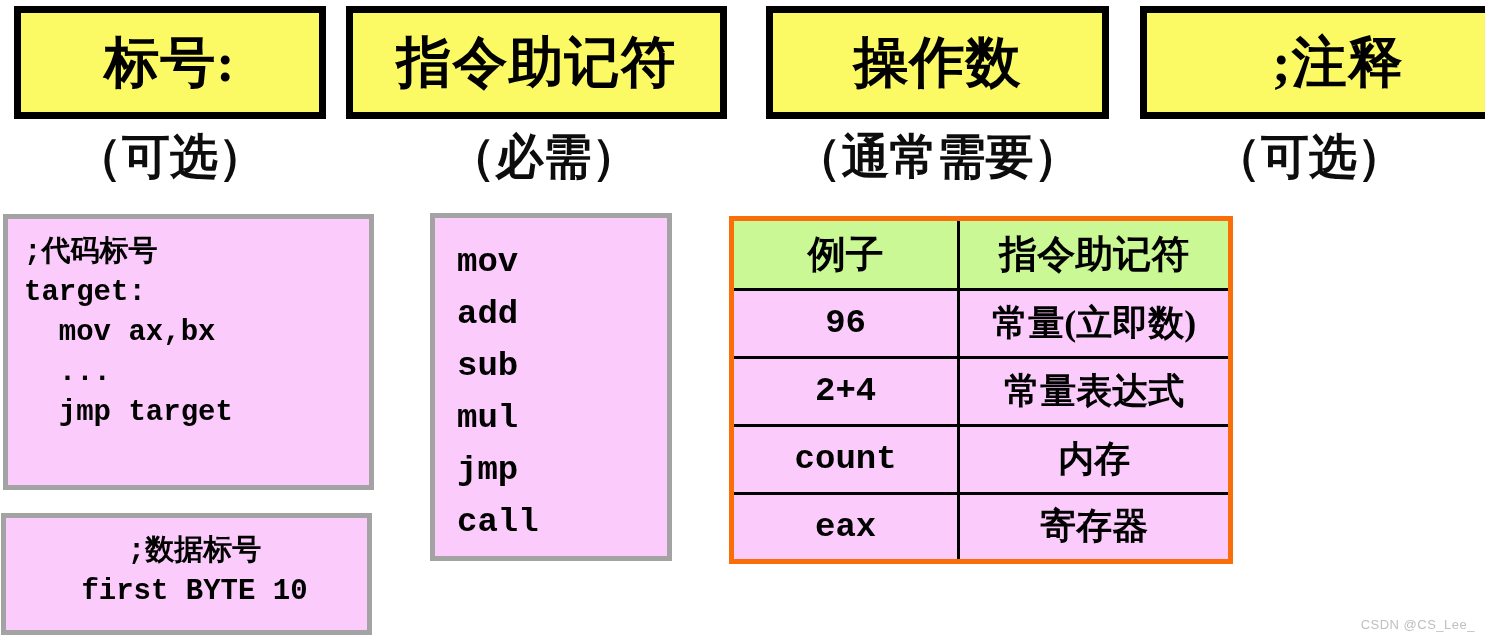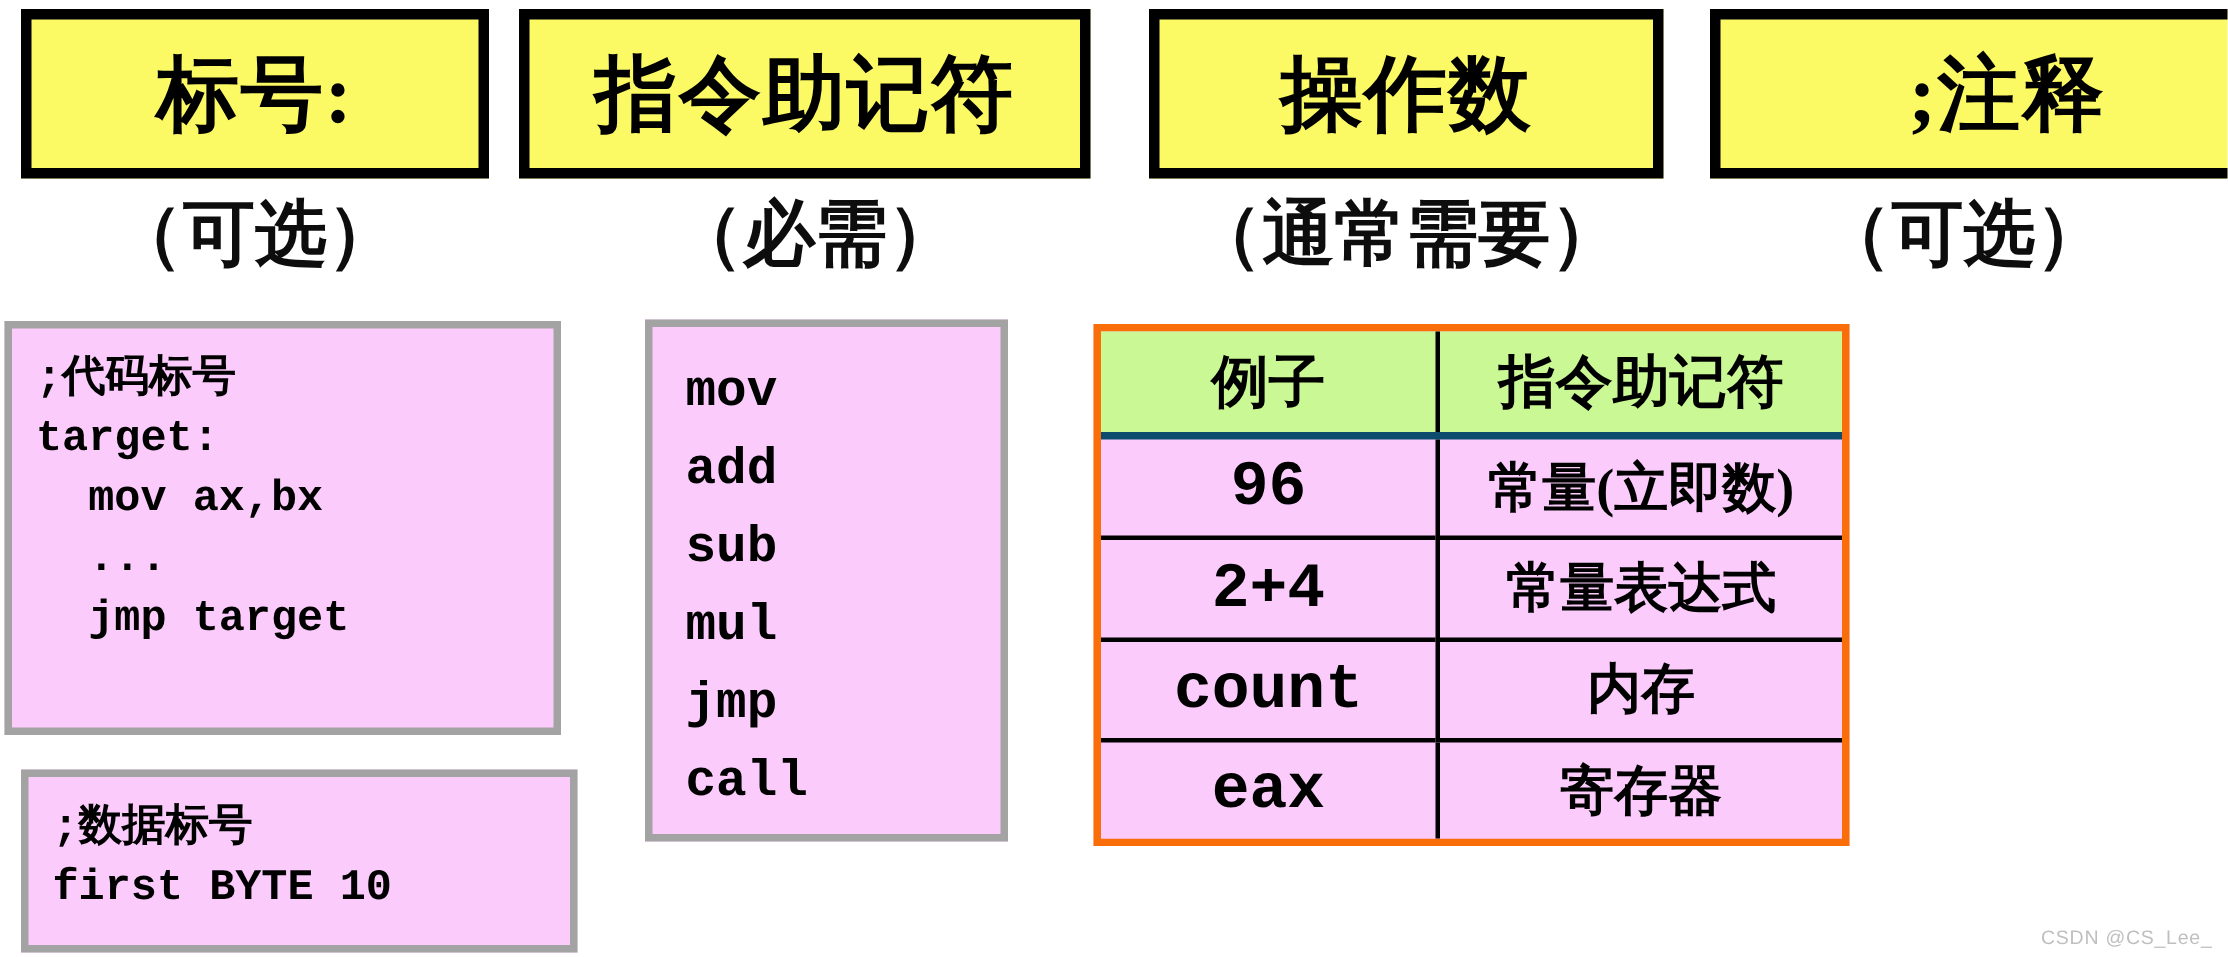--- a/index.html
+++ b/index.html
@@ -68,21 +68,21 @@
     font-weight: 700;
     font-size: 29px;
     line-height: 40px;
     color: #000000;
     white-space: pre;
   }
 
   #panel-label-code  { left: 3px; top: 214px; width: 371px; height: 276px; }
   #panel-label-code .code-lines { padding: 14px 0 0 16px; }
 
-  #panel-label-data  { left: 14px; top: 513px; width: 371px; height: 122px; }
+  #panel-label-data  { left: 1px; top: 513px; width: 371px; height: 122px; text-align: center; }
   #panel-label-data .code-lines { padding: 14px 0 0 16px; }
 
   #panel-mnemonic    { left: 430px; top: 213px; width: 242px; height: 348px; }
   #panel-mnemonic .code-lines {
     padding: 18px 0 0 22px;
     font-size: 34px;
     line-height: 52px;
   }
 
   
@@ -106,36 +106,36 @@
     text-align: center;
     vertical-align: middle;
     color: #000000;
     padding: 0;
   }
   #operand-table col.c1 { width: 45.5%; }
   #operand-table col.c2 { width: 54.5%; }
 
   .th-row td {
     background: #caf894;
-    border-bottom: 5px solid #0c4a6e;
+    border-bottom: 1px solid #0c4a6e;
     font-family: "Liberation Serif", "DejaVu Serif", serif;
     font-weight: 700;
     font-size: 38px;
   }
   .th-row td.col-div { border-right: 3px solid #000000; }
 
   .td-row td {
     background: #fbccfb;
     border-top: 3px solid #000000;
   }
   .td-row:first-of-type td { border-top: none; }
   .td-row td.cell-ex {
     font-family: "Liberation Mono", "DejaVu Sans Mono", monospace;
     font-weight: 700;
-    font-size: 42px;
+    font-size: 34px;
     border-right: 3px solid #000000;
   }
   .td-row td.cell-type {
     font-family: "Liberation Serif", "DejaVu Serif", serif;
     font-weight: 700;
     font-size: 36px;
     text-align: left;
     padding-left: 14px;
   }
 

